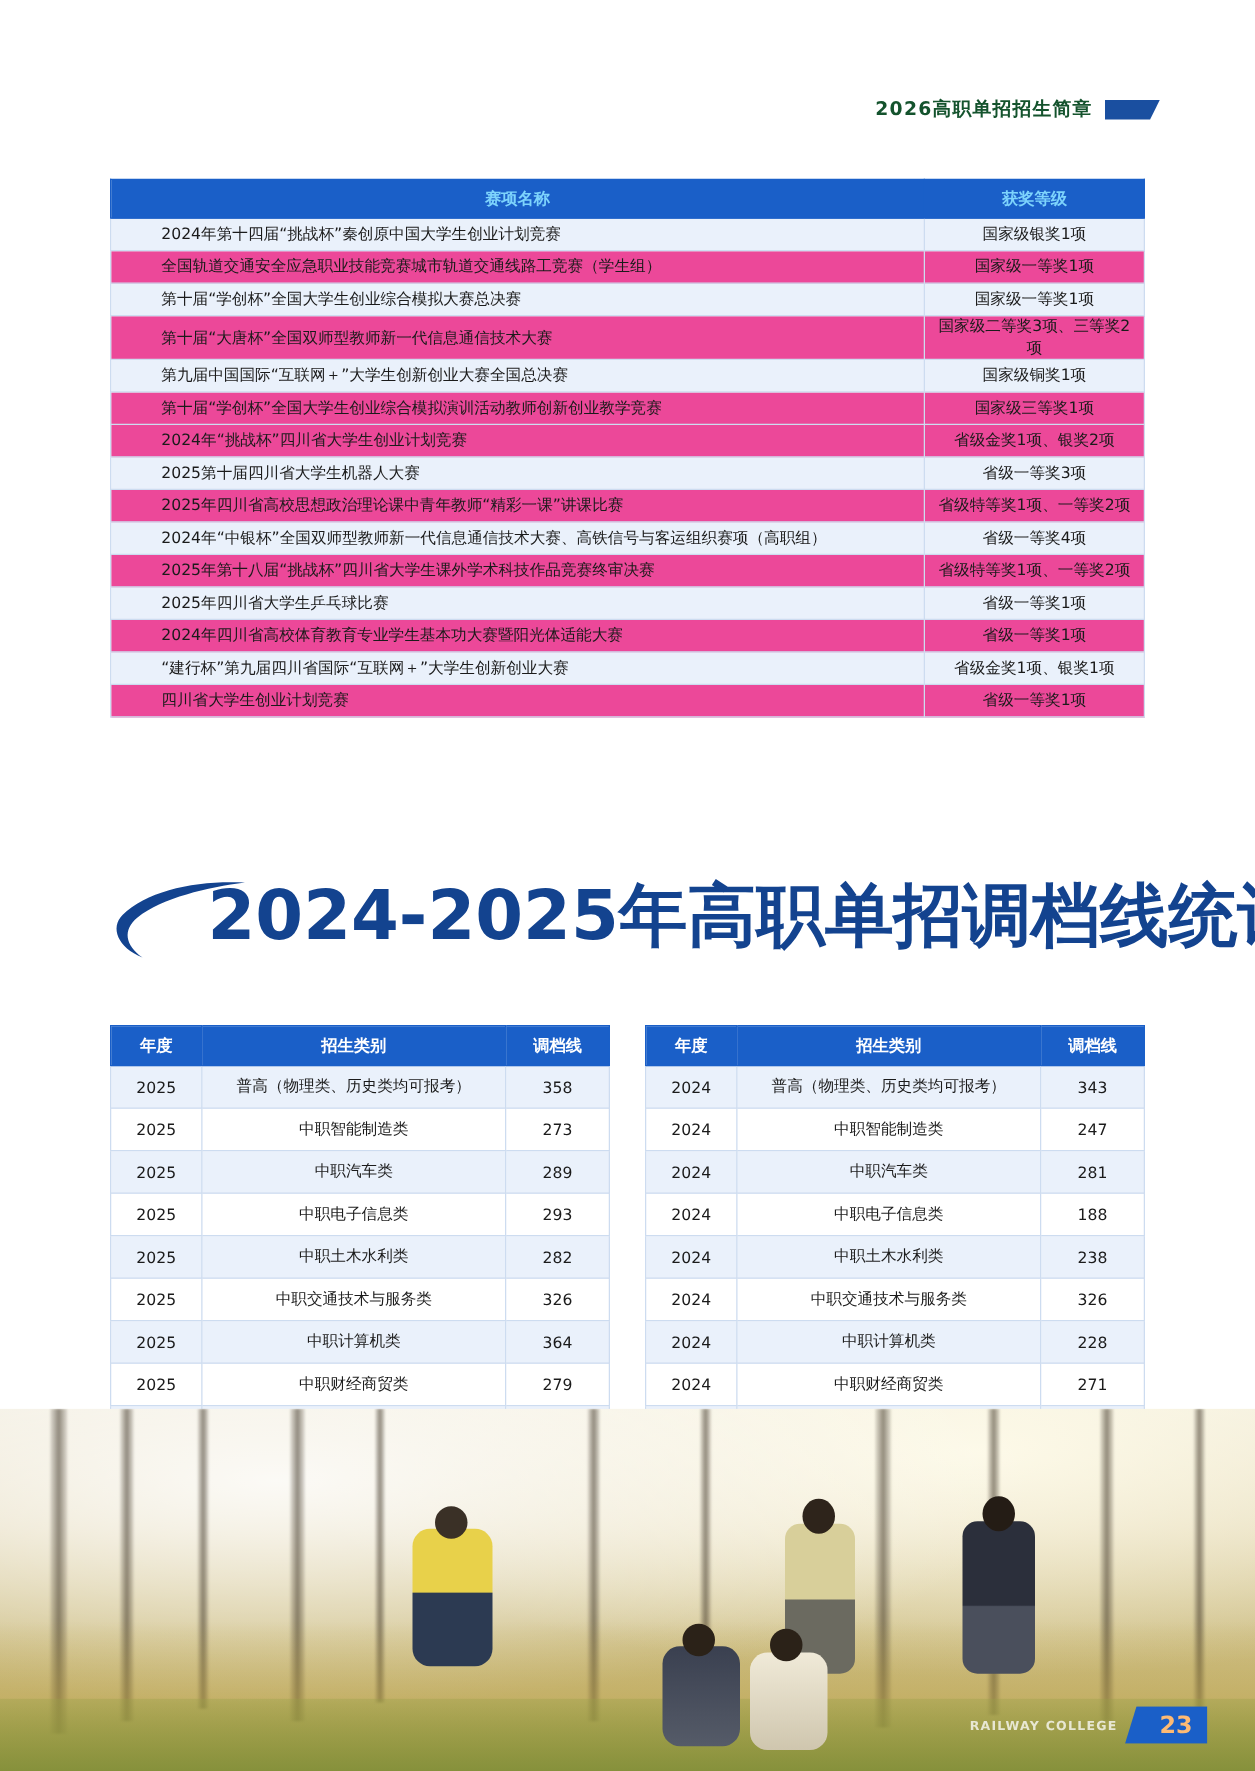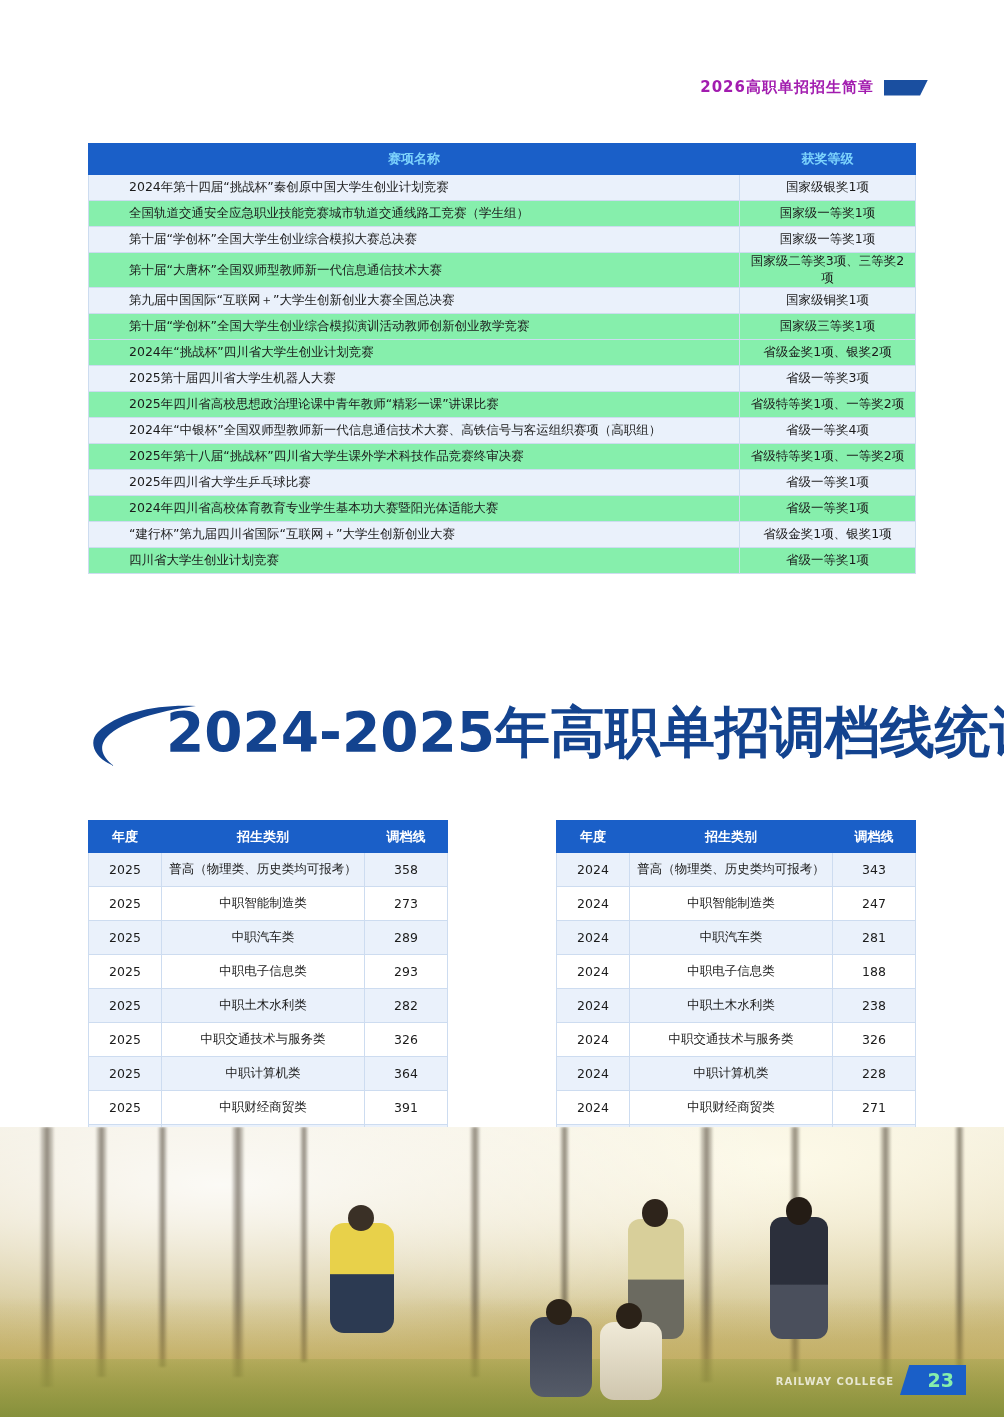--- a/index.html
+++ b/index.html
@@ -8,21 +8,21 @@
     background:#ffffff;
     font-family:"DejaVu Sans","Liberation Sans",sans-serif;
     position:relative;overflow:hidden;
   }
   
   .header{
     position:absolute;top:78px;right:76px;
     display:flex;align-items:center;gap:10px;
   }
   .header .title{
-    color:#a21caf;font-size:15px;font-weight:bold;letter-spacing:1px;
+    color:#14532d;font-size:15px;font-weight:bold;letter-spacing:1px;
   }
   .header .arrow{
     width:44px;height:16px;
     background:#1a4fa0;
     clip-path:polygon(0 0,100% 0,82% 100%,0 100%);
   }
   
   .award-table{
     position:absolute;left:88px;top:143px;width:828px;
     border-collapse:collapse;
@@ -34,41 +34,41 @@
     border:1px solid #1a5fc8;
   }
   .award-table td{
     height:25px;
     border:1px solid #cddcf0;
     padding:0 10px;
   }
   .award-table td.name{width:600px;text-align:left;padding-left:40px;}
   .award-table td.level{text-align:center;}
   .award-table tr.odd td{background:#eaf1fb;}
-  .award-table tr.even td{background:#86efac;}
+  .award-table tr.even td{background:#ec4899;}
   
   .section-title-wrap{
     position:absolute;left:88px;top:700px;width:840px;height:80px;
   }
   .swoosh{
     position:absolute;left:0;top:4px;width:110px;height:64px;
   }
   .section-title{
     position:absolute;left:78px;top:-4px;
     font-size:55px;font-weight:bold;color:#13438f;
     letter-spacing:0px;white-space:nowrap;
     font-family:"DejaVu Sans","Liberation Sans",sans-serif;
   }
   
   .score-wrap{
     position:absolute;top:820px;left:88px;width:828px;
     display:flex;justify-content:space-between;
   }
   .score-table{
-    border-collapse:collapse;width:360px;
+    border-collapse:collapse;width:400px;
     font-size:12.5px;color:#1b1b1b;
   }
   .score-table th{
     background:#1a5fc8;color:#fff;font-weight:bold;
     height:29px;font-size:13px;border:1px solid #1a5fc8;
   }
   .score-table td{
     height:31px;border:1px solid #cddcf0;text-align:center;
   }
   .score-table .c-year{width:70px;}
@@ -104,21 +104,21 @@
   
   .footer-text{
     position:absolute;right:110px;bottom:30px;
     color:rgba(255,255,255,0.75);font-size:10px;letter-spacing:1px;
     font-weight:bold;
   }
   .page-badge{
     position:absolute;right:38px;bottom:22px;
     width:66px;height:30px;background:#1a5fc8;
     clip-path:polygon(14% 0,100% 0,100% 100%,0 100%);
-    color:#86efac;font-size:19px;font-weight:bold;
+    color:#fdba74;font-size:19px;font-weight:bold;
     display:flex;align-items:center;justify-content:flex-end;
     padding-right:12px;box-sizing:border-box;
   }
 </style>
 </head>
 <body>
 
 <div class="header">
   <span class="title">2026高职单招招生简章</span>
   <span class="arrow"></span>
@@ -243,21 +243,21 @@
           <td class="c-score">326</td>
         </tr>
         <tr class="odd">
           <td class="c-year">2025</td>
           <td>中职计算机类</td>
           <td class="c-score">364</td>
         </tr>
         <tr class="even">
           <td class="c-year">2025</td>
           <td>中职财经商贸类</td>
-          <td class="c-score">391</td>
+          <td class="c-score">279</td>
         </tr>
         <tr class="odd">
           <td class="c-year">2025</td>
           <td>中职旅游类</td>
           <td class="c-score">270</td>
         </tr>
         <tr class="even">
           <td class="c-year">2025</td>
           <td>中职教育类</td>
           <td class="c-score">315</td>

